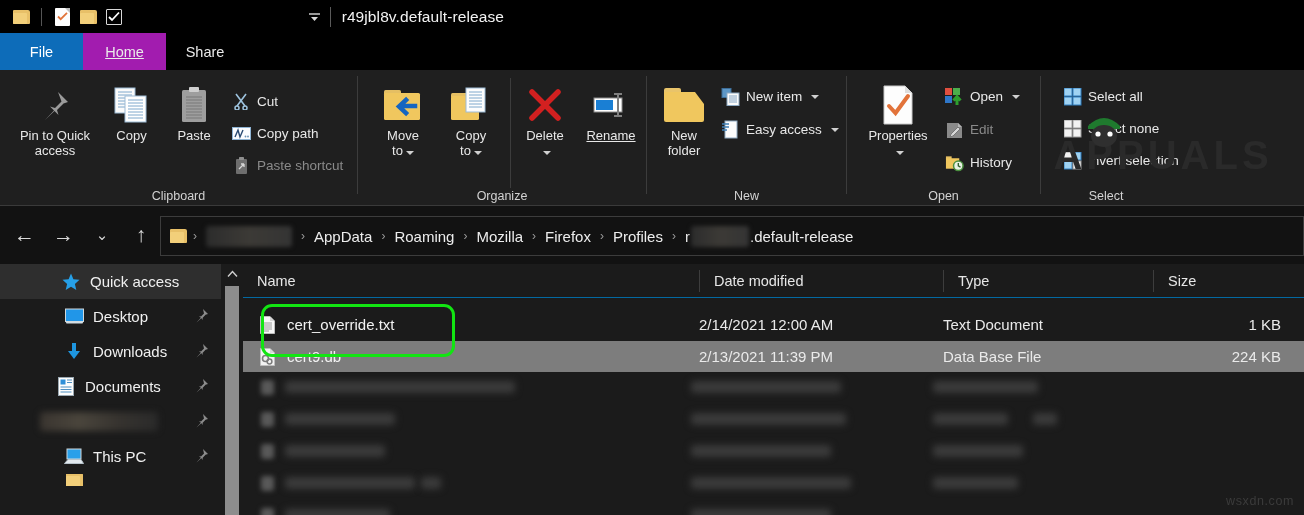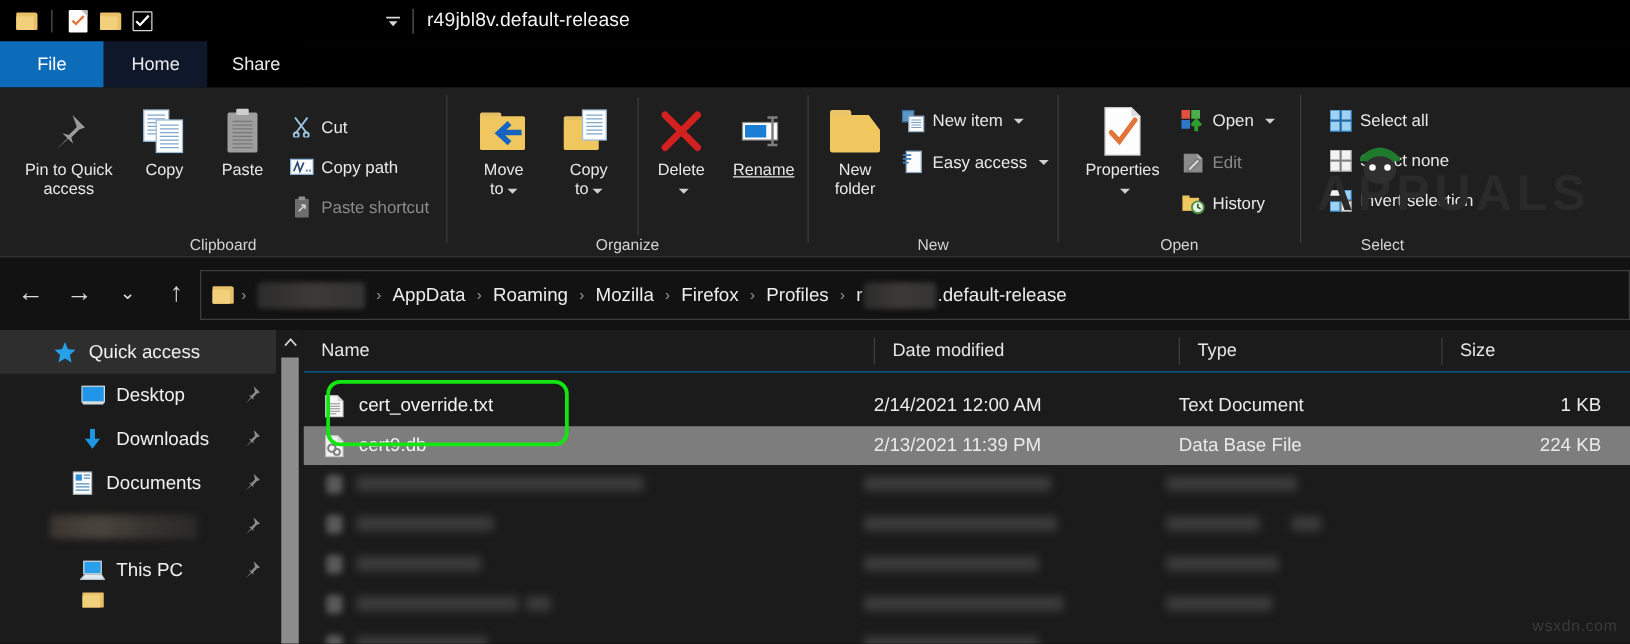--- a/index.html
+++ b/index.html
@@ -53,21 +53,21 @@
   
   .tabstrip {
     position:absolute; top:33px; left:0; width:1304px; height:37px;
     background:#000000; display:flex; align-items:stretch;
   }
   .tab {
     display:flex; align-items:center; justify-content:center;
     font-size:14.5px; color:#eaeaea; cursor:default; padding:0 6px;
   }
   .tab.file { width:83px; background:#0d6cb9; color:#ffffff; }
-  .tab.active { width:83px; background:#0f172a; }
+  .tab.active { width:83px; background:#a21caf;text-decoration:underline; }
   .tab.plain { width:78px; background:#000000; }
 
   
   .ribbon {
     position:absolute; top:70px; left:0; width:1304px; height:136px;
     background:#1f1f1f; border-bottom:1px solid #3a3a3a;
   }
   .rgroup { position:absolute; top:0; height:136px; }
   .rgroup .glabel {
     position:absolute; bottom:3px; left:0; width:100%;
@@ -522,21 +522,21 @@
     <span class="crumb">Profiles</span>
     <span class="crumb-sep">›</span>
     <span class="crumb" style="display:flex;align-items:center;gap:0">
       <span>r</span>
         <span class="redact" style="width:58px;margin:0 1px"></span>
         <span>.default-release</span>
     </span>
   </div>
 
   <div class="sidebar">
-    <div class="navitem sel" style="padding-left:41px">
+    <div class="navitem sel" style="padding-left:60px">
       <span class="nico">
         <svg width="18" height="18" viewBox="0 0 18 18">
             <path d="M9 0.5 L11.4 6.3 L17.5 6.8 L12.9 10.9 L14.3 17 L9 13.7 L3.7 17 L5.1 10.9 L0.5 6.8 L6.6 6.3 Z" fill="#26a0e8"></path>
           </svg>
       </span>
       <span>Quick access</span>
     </div>
     <div class="navitem" style="padding-left:63px">
       <span class="nico">
         <svg width="19" height="17" viewBox="0 0 19 17">

